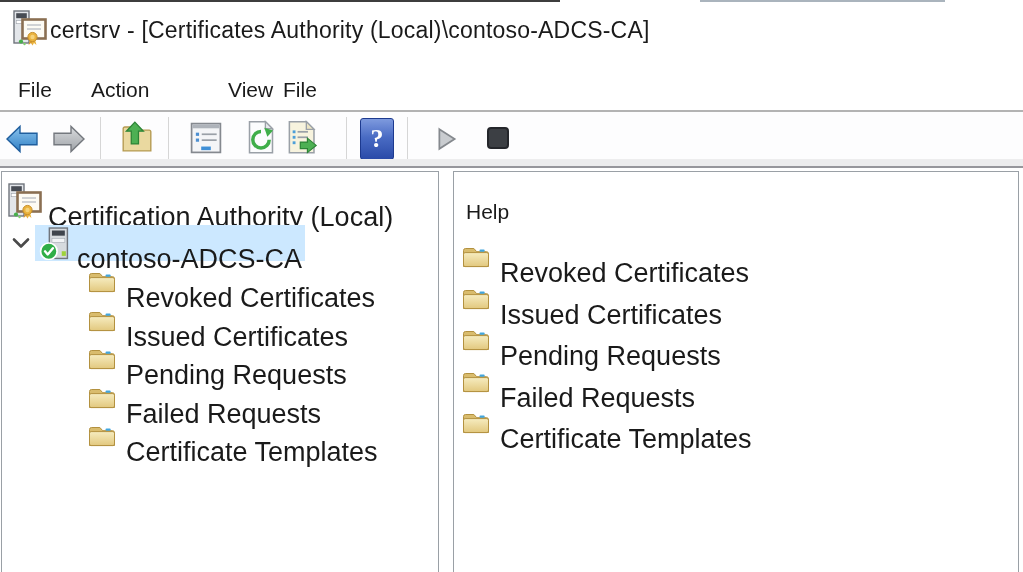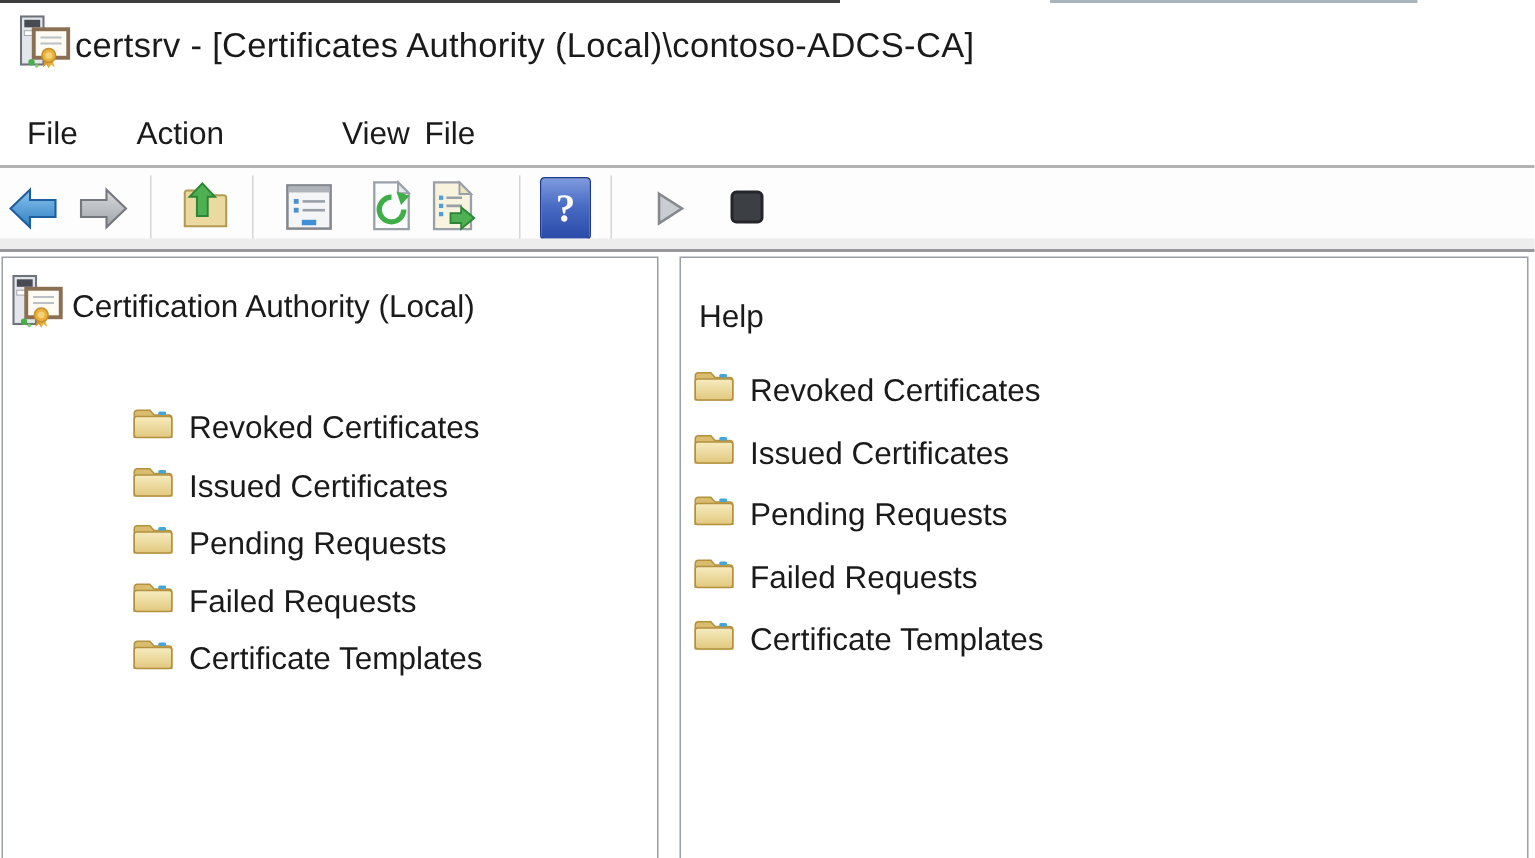--- a/index.html
+++ b/index.html
@@ -36,21 +36,21 @@
               border:1px solid #1d3a8f; border-radius:3px;
               color:#ffffff; font-size:26px; font-weight:bold;
               font-family:"Liberation Serif", serif; }
 
   
   .panel { position:absolute; top:171px; background:#ffffff; border:1px solid #9aa0a6; }
   #tree-panel { left:1px; width:438px; height:405px; }
   #list-panel { left:453px; width:566px; height:405px; }
 
   .row { position:absolute; left:0; width:100%; }
-  .row-label { position:absolute; top:4px; font-size:21px; white-space:nowrap; }
+  .row-label { position:absolute; top:16px; font-size:27px; white-space:nowrap; }
 
   
   #tree-root-row { top:8px; height:42px; }
   #tree-root-row svg { position:absolute; left:6px; top:3px; }
   #tree-root-row .row-label { left:46px; line-height:42px; }
 
   #tree-ca-row { top:53px; height:36px; }
   #ca-chevron { position:absolute; left:9px; top:11px; }
   #ca-highlight { position:absolute; left:33px; top:0; width:270px; height:36px; background:#cce8ff; }
   #tree-ca-row .ca-icon { position:absolute; left:37px; top:2px; }
@@ -232,20 +232,30 @@
 
 <div class="panel" id="tree-panel">
 
   <div class="row" id="tree-root-row">
     <svg width="34" height="38" viewBox="0 0 34 38">
         <use href="#certsrv"></use>
       </svg>
     <div class="row-label">Certification Authority (Local)</div>
   </div>
 
+  <div class="row" id="tree-ca-row">
+    <svg id="ca-chevron" width="20" height="15" viewBox="0 0 20 15">
+      <path d="M3,3.5 l7,7 7,-7" stroke="#4a4a4a" stroke-width="2.6" fill="none" stroke-linecap="round" stroke-linejoin="round"></path>
+    </svg>
+    <div id="ca-highlight"></div>
+    <svg class="ca-icon" width="30" height="33" viewBox="0 0 28 32">
+        <use href="#caserver"></use>
+      </svg>
+    <div class="row-label">contoso-ADCS-CA</div>
+  </div>
 
   <div class="row tree-child" id="tchild-0">
     <svg width="28" height="24" viewBox="0 0 28 24">
         <use href="#folder"></use>
       </svg>
     <div class="row-label">Revoked Certificates</div>
   </div>
   <div class="row tree-child" id="tchild-1">
     <svg width="28" height="24" viewBox="0 0 28 24">
         <use href="#folder"></use>

